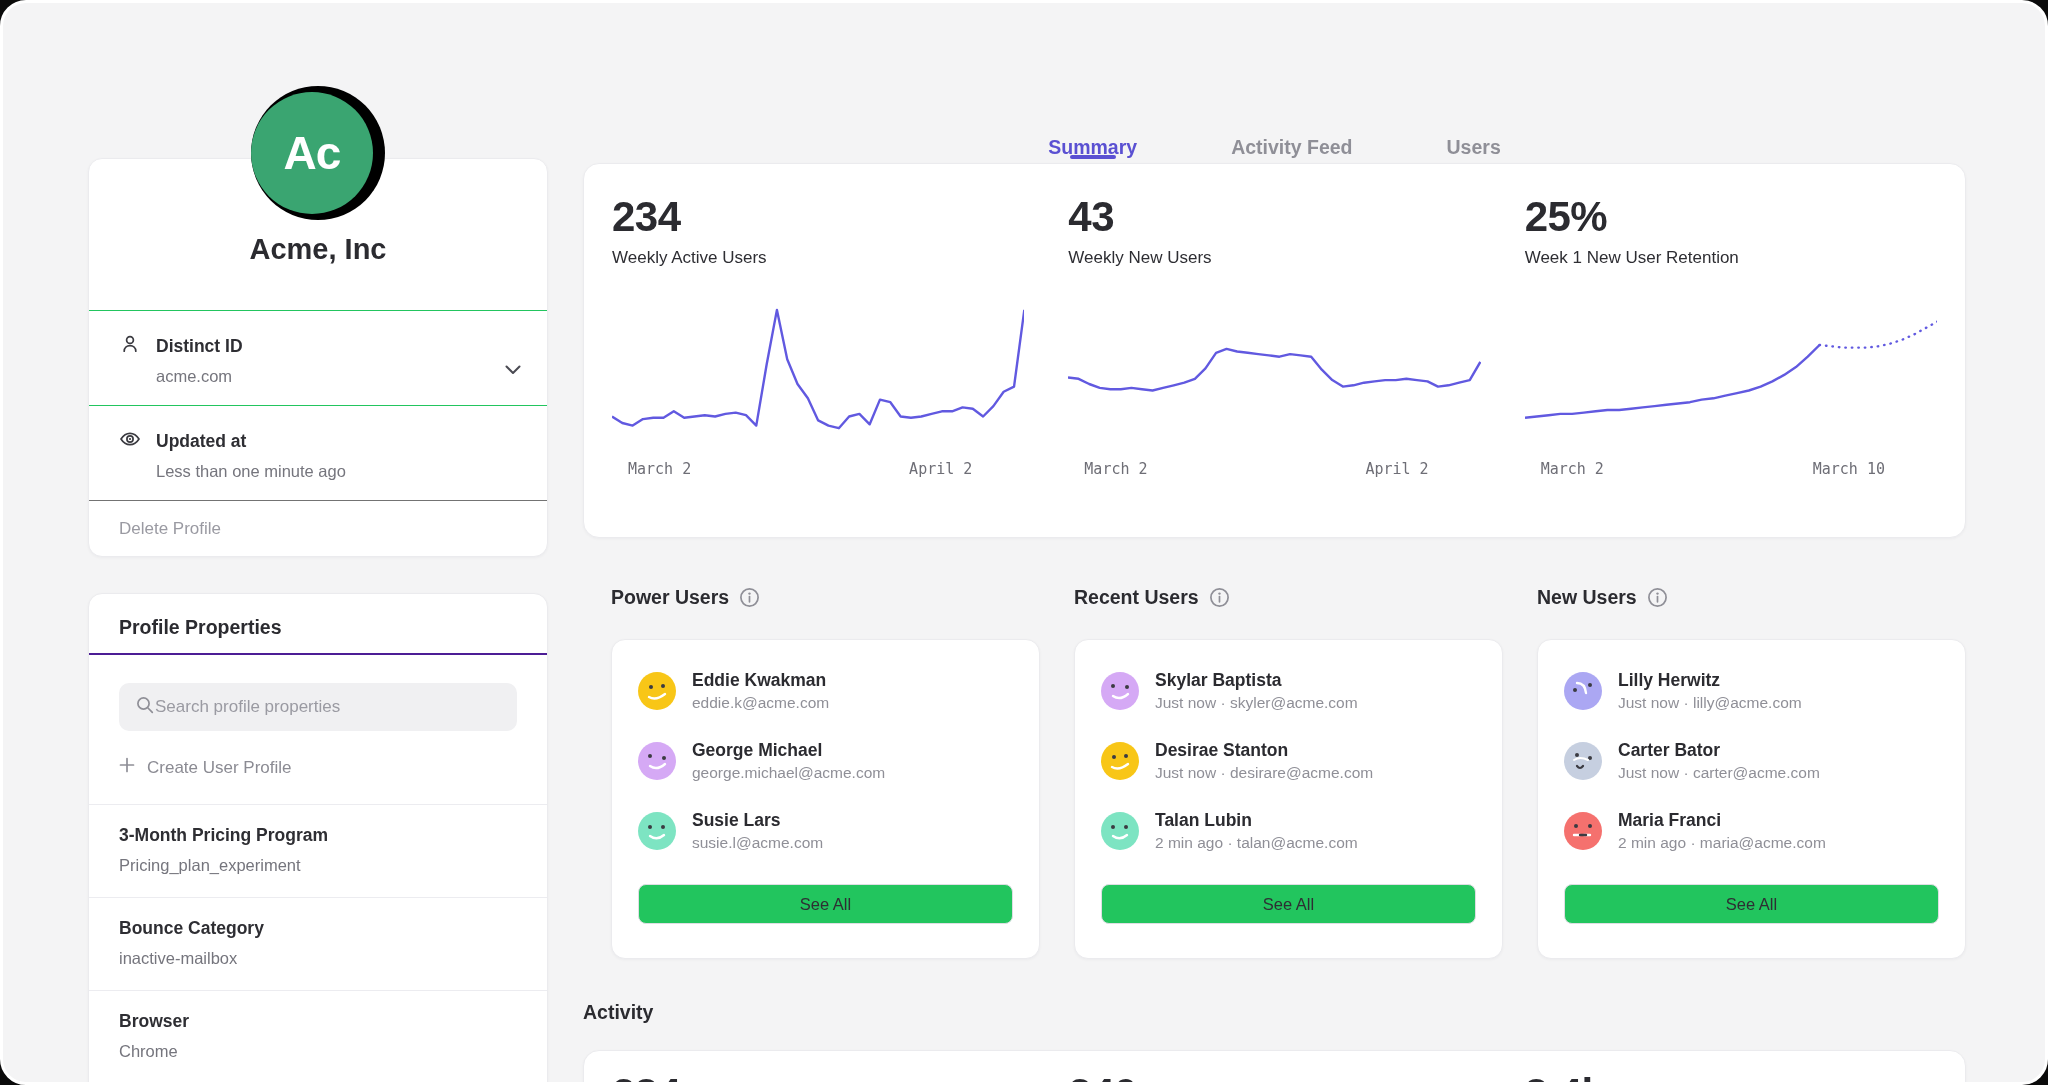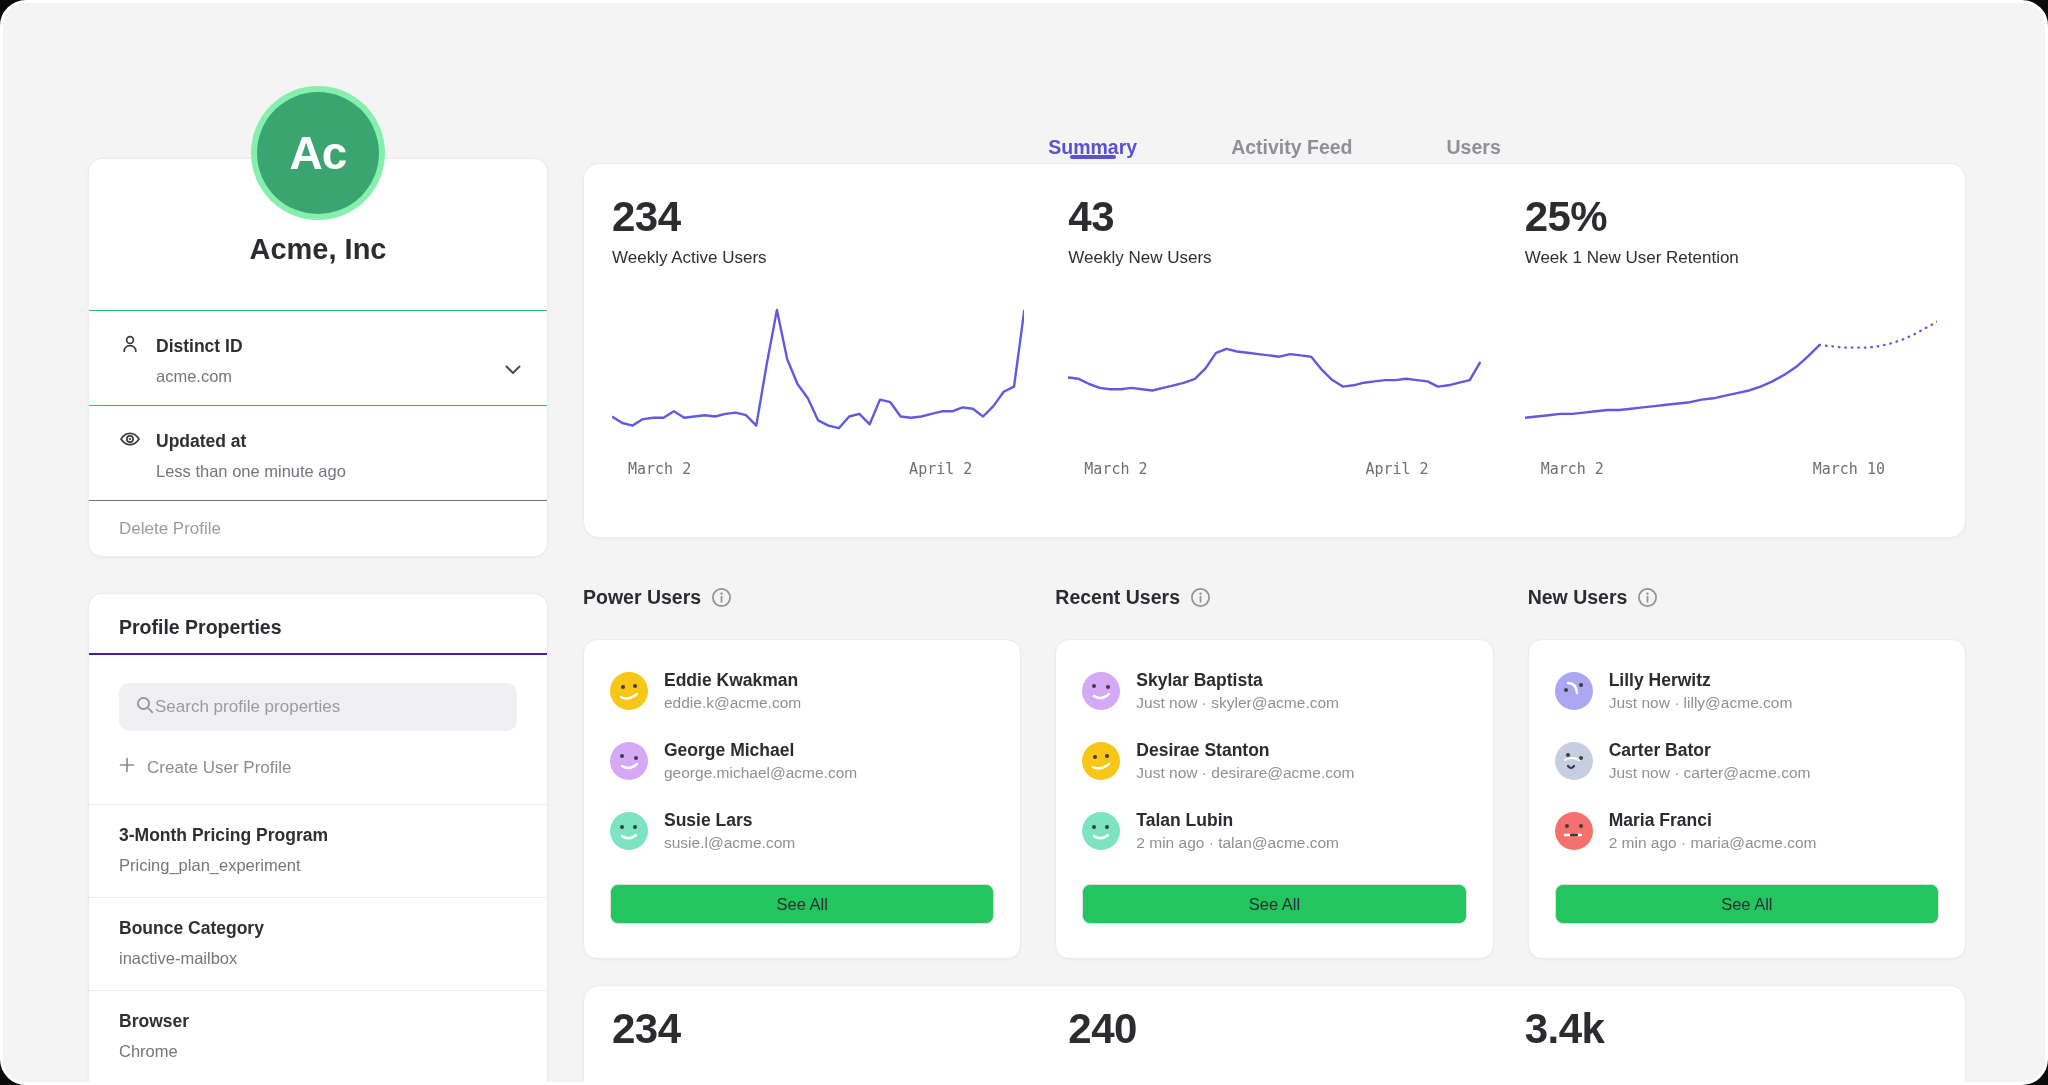--- a/index.html
+++ b/index.html
@@ -1,21 +1,21 @@
 <!DOCTYPE html>
 <html><head>
 <meta charset="utf-8">
 <style>
   * { margin:0; padding:0; box-sizing:border-box; }
   html,body { width:2048px; height:1085px; background:#0b0b0b; font-family:"Liberation Sans", sans-serif; }
   .frame { position:absolute; inset:0; border-radius:26px; background:#f4f4f5; overflow:hidden; border:3px solid #ffffff; }
 
   
   .sidebar { position:absolute; left:85px; top:83px; width:460px; }
-  .avatar-ring { width:134px; height:134px; border-radius:50%; background:#86efac; margin:0 auto; position:relative; z-index:2; display:flex; align-items:center; justify-content:center; }
+  .avatar-ring { width:134px; height:134px; border-radius:50%; background:#000000; margin:0 auto; position:relative; z-index:2; display:flex; align-items:center; }
   .company-avatar { width:122px; height:122px; border-radius:50%; color:#fff; font-size:46px; font-weight:700; display:flex; align-items:center; justify-content:center; letter-spacing:-1px; }
   .card { background:#fff; border:1px solid #ebebee; border-radius:14px; box-shadow:0 1px 3px rgba(30,30,40,0.04); }
   .profile-card { margin-top:-62px; }
   .profile-head { padding:74px 20px 44px; text-align:center; }
   .company-name { font-size:29px; font-weight:700; color:#2b2b30; }
   .side-row { border-top:1px solid #22c55e; padding:22px 30px 19px; position:relative; }
   .side-row-top { display:flex; align-items:center; gap:15px; }
   .side-row-label { font-size:17.5px; font-weight:600; color:#2e2e33; }
   .side-row-value { margin:8px 0 0 37px; font-size:16.5px; color:#75757d; }
   .chevron-btn { position:absolute; right:26px; top:52px; border:none; background:none; cursor:pointer; }
@@ -40,21 +40,21 @@
   .tab.active::after { content:""; position:absolute; left:50%; transform:translateX(-50%); bottom:0; width:46px; height:4px; border-radius:3px; background:#5a50d2; }
 
   .summary-card { margin-top:4px; height:375px; border-radius:16px; padding:30px 28px 26px; display:flex; gap:44px; }
   .stat-col { flex:1; min-width:0; }
   .stat-value { font-size:42px; font-weight:700; color:#2b2b30; letter-spacing:-0.5px; line-height:1.1; }
   .stat-label { margin-top:8px; font-size:17px; font-weight:500; color:#2e2e33; }
   .chart { margin-top:26px; height:150px; }
   .chart svg { width:100%; height:150px; display:block; }
   .axis-row { display:flex; justify-content:space-between; margin-top:16px; padding:0 52px 0 16px; font-family:"DejaVu Sans Mono", monospace; font-size:15px; color:#6e6e76; }
 
-  .lists-row { display:flex; gap:34px; margin-top:48px; }
+  .lists-row { display:flex; gap:34px; margin-top:48px;margin-left:28px; }
   .list-col { flex:1; min-width:0; }
   .list-title-row { display:flex; align-items:center; gap:10px; }
   .list-title { font-size:19.5px; font-weight:700; color:#2b2b30; }
   .info-btn { background:none; border:none; cursor:pointer; display:flex; }
   .list-card { margin-top:30px; padding:30px 26px 34px; }
   .user-row { display:flex; align-items:center; gap:16px; margin-bottom:28px; cursor:pointer; }
   .user-row:last-of-type { margin-bottom:0; }
   .user-avatar { width:38px; height:38px; border-radius:50%; flex:0 0 38px; }
   .user-name { font-size:17.5px; font-weight:600; color:#2b2b30; }
   .user-meta { margin-top:3px; font-size:15.5px; color:#8f8f97; }
@@ -369,20 +369,21 @@
             <div>
               <div class="user-name">Maria Franci</div>
               <div class="user-meta">2 min ago · maria@acme.com</div>
             </div>
           </div>
           <button class="see-all-btn">See All</button>
         </div>
       </div>
     </section>
 
+    <div class="activity-title">Activity</div>
 
     <section class="card activity-card">
       <div class="stat-col">
         <div class="stat-value">234</div>
       </div>
       <div class="stat-col">
         <div class="stat-value">240</div>
       </div>
       <div class="stat-col">
         <div class="stat-value">3.4k</div>

